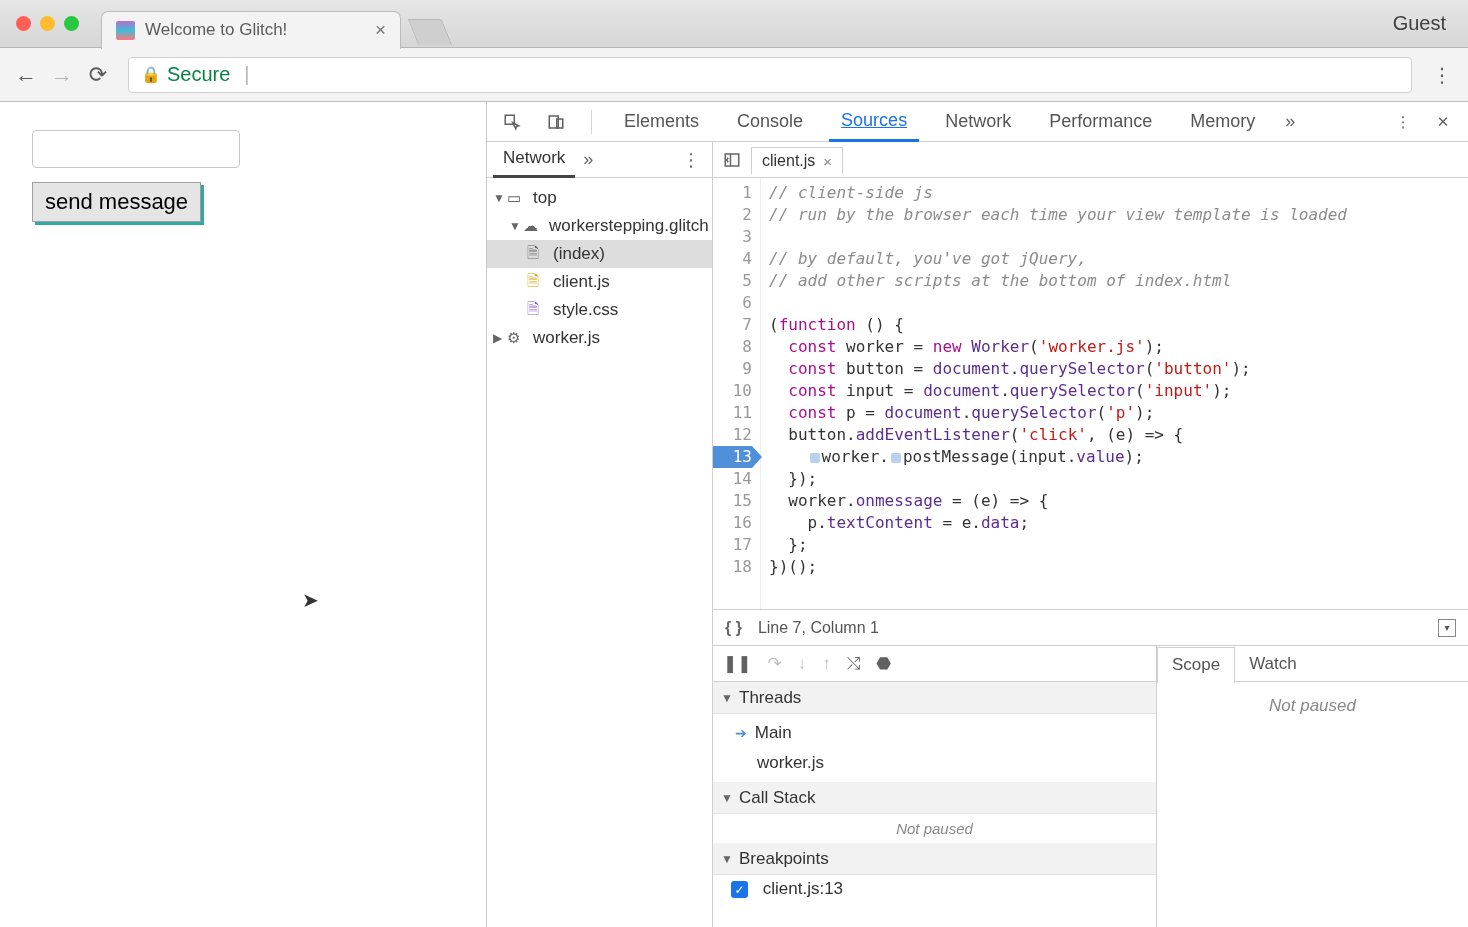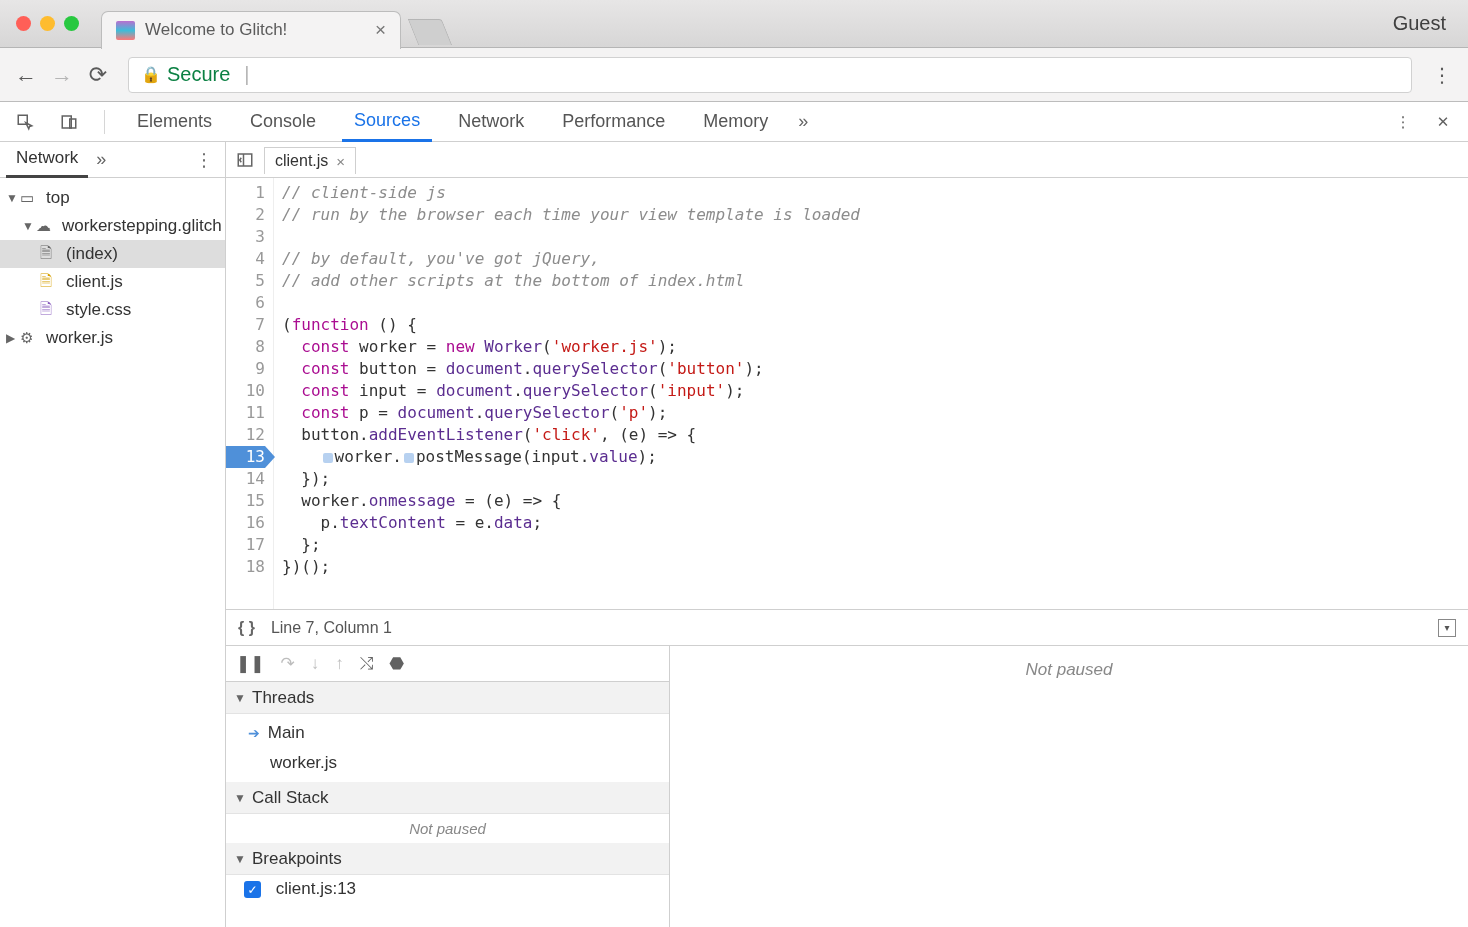--- a/index.html
+++ b/index.html
@@ -36,21 +36,21 @@
 .page input[type=text] { width: 208px; height: 38px; border: 1px solid #c7c7c7; border-radius: 4px; padding: 0 8px; font-size: 16px; }
 .page .send { margin-top: 14px; padding: 6px 12px; font-size: 22px; border: 1px solid #9f9f9f; background: #e6e5e5; box-shadow: 3px 3px 0 #2faaa0; cursor: pointer; }
 .page .cursor { position: absolute; left: 302px; top: 486px; font-size: 20px; }
 
 
 .devtools { flex: 1; display: flex; flex-direction: column; background: #fff; }
 .dt-tabs { height: 40px; border-bottom: 1px solid #cfcfcf; display: flex; align-items: center; padding: 0 10px; gap: 14px; }
 .dt-tabs .ico { width: 30px; height: 30px; display: flex; align-items: center; justify-content: center; color: #616161; }
 .dt-tabs .sep { width: 1px; height: 24px; background: #d6d6d6; margin: 0 6px; }
 .dt-tabs .tabi { padding: 0 12px; font-size: 18px; color: #555; height: 40px; display: flex; align-items: center; }
-.dt-tabs .tabi.active { color: #1a73e8; border-bottom: 3px solid #1a73e8; }
+.dt-tabs .tabi.active { color: #1a73e8; border-bottom: 3px solid #1a73e8; text-decoration: underline; }
 .dt-tabs .more { margin-left: 4px; color: #666; font-size: 18px; }
 .dt-tabs .rightpart { margin-left: auto; display: flex; align-items: center; gap: 10px; }
 
 .dt-body { flex: 1; display: flex; }
 
 .navcol { width: 226px; border-right: 1px solid #cfcfcf; display: flex; flex-direction: column; }
 .navcol .navtabs { height: 36px; border-bottom: 1px solid #cfcfcf; display: flex; align-items: center; padding: 0 6px; }
 .navcol .navtabs .nt { padding: 0 10px; font-size: 17px; color: #333; height: 36px; display: flex; align-items: center; border-bottom: 3px solid #444; }
 .navcol .navtabs .ntmore { margin-left: 8px; color: #666; font-size: 18px; }
 .navcol .navtabs .ntmenu { margin-left: auto; color: #666; font-size: 18px; padding: 0 6px; }
@@ -137,20 +137,25 @@
     <div class="omni">
       <span class="lock">🔒</span>
       <span class="secure">Secure</span>
       <span class="bar">|</span>
     </div>
     <div class="menu3">⋮</div>
   </div>
 
   <div class="content">
 
+    <div class="page">
+      <input type="text" value="" style="">
+      <div><button class="send">send message</button></div>
+      <div class="cursor">➤</div>
+    </div>
 
     <div class="devtools">
       <div class="dt-tabs">
         <div class="ico">
           <svg class="svgico" viewBox="0 0 24 24" fill="none" stroke="currentColor" stroke-width="2">
               <rect x="3" y="3" width="12" height="12"></rect>
               <path d="M13 13 l8 4 -3 1 -1 3 -4 -8z"></path>
             </svg>
         </div>
         <div class="ico">
@@ -295,20 +300,24 @@
                     <span class="arrow">▼</span>
                     <span>Breakpoints</span>
                   </div>
                 <div class="bprow">
                   <span class="chk">✓</span>
                   <span>client.js:13</span>
                 </div>
               </div>
             </div>
             <div class="rightdbg">
+              <div class="tabs2">
+                <div class="t active">Scope</div>
+                <div class="t">Watch</div>
+              </div>
               <div class="body2">Not paused</div>
             </div>
           </div>
         </div>
       </div>
     </div>
   </div>
 </div>
 
 </body></html>

